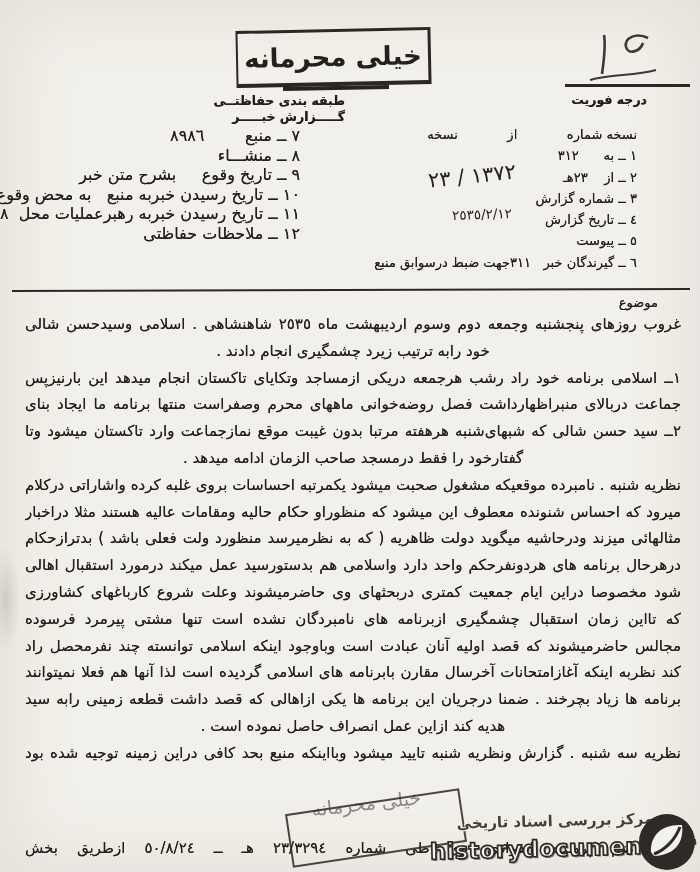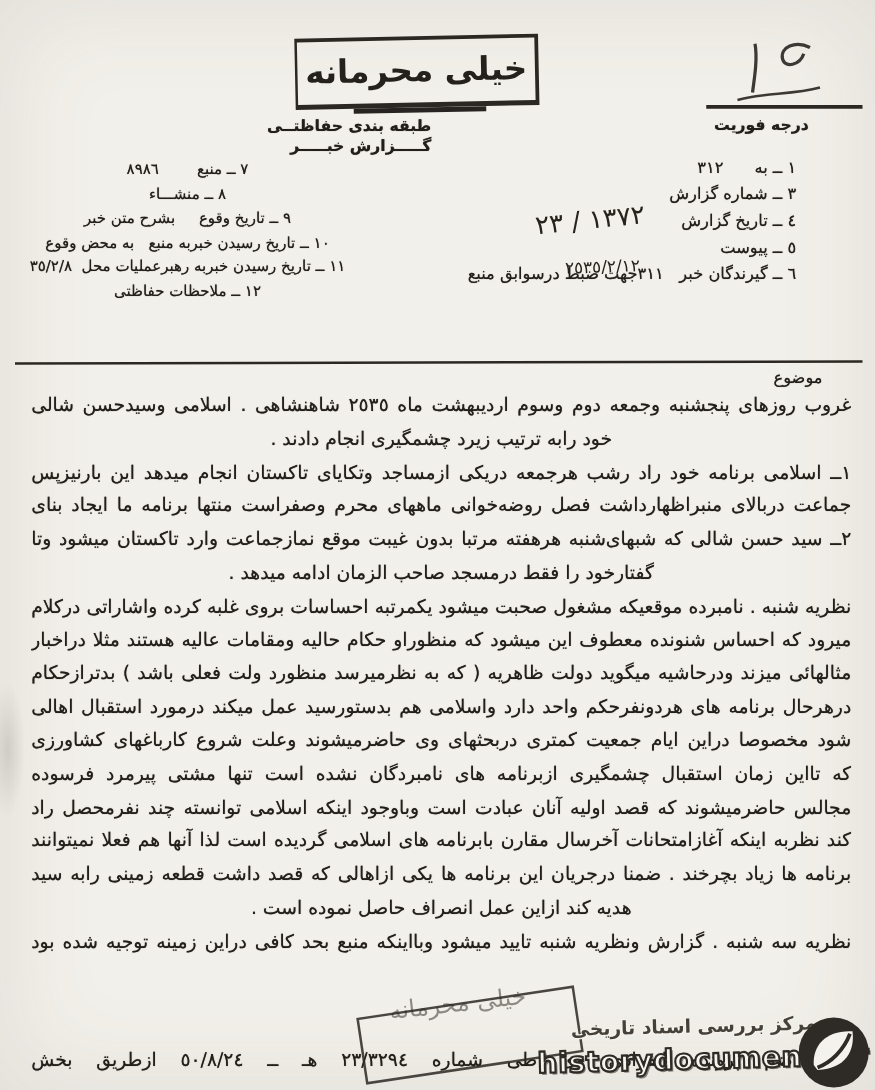--- a/index.html
+++ b/index.html
@@ -20,21 +20,21 @@
   .stampbox span{font-size:26px;font-weight:700;direction:rtl;letter-spacing:1px;color:#24201b;}
   .understamp-line{left:283px;top:86px;width:106px;height:4px;background:#262320;transform:rotate(-1deg);}
   
   .squiggle{left:586px;top:30px;}
   .urgency-line{left:565px;top:84px;width:125px;height:2.5px;background:#2b2722;}
   .urgency{right:53px;top:92px;font-size:12.5px;font-weight:700;direction:rtl;}
   
   .classif{right:355px;top:93px;direction:rtl;text-align:right;font-size:12.5px;line-height:15.5px;font-weight:700;}
   
   .leftlist{right:400px;top:126px;width:300px;}
-  .fieldL{font-size:12px;line-height:19.6px;white-space:pre;direction:rtl;text-align:center;}
+  .fieldL{font-size:16px;line-height:19.6px;white-space:pre;direction:rtl;text-align:right;}
   .rightlist{right:63px;top:124px;width:340px;}
   .fieldR{font-size:13px;line-height:21.3px;white-space:pre;direction:rtl;text-align:right;}
   .hw{color:#26221c;direction:rtl;}
   .hw-reportno{left:428px;top:164px;font-size:21px;transform:rotate(-6deg);letter-spacing:2px;}
   .hw-date{left:452px;top:206px;font-size:13.5px;transform:rotate(-2deg);letter-spacing:1px;}
   
   .rule{left:12px;top:289px;width:678px;height:2px;background:#2b2722;transform:rotate(-.15deg);}
   .subject{right:42px;top:295px;font-size:13px;direction:rtl;}
   
   .bodywrap{left:25px;top:311px;width:656px;}
@@ -96,22 +96,24 @@
   <div class="abs leftlist">
       <div class="fieldL ink">٧ ــ منبع        ٨٩٨٦</div>
       <div class="fieldL ink">٨ ــ منشـــاء</div>
       <div class="fieldL ink">٩ ــ تاریخ وقوع     بشرح متن خبر</div>
       <div class="fieldL ink">١٠ ــ تاریخ رسیدن خبربه منبع   به محض وقوع</div>
       <div class="fieldL ink">١١ ــ تاریخ رسیدن خبربه رهبرعملیات محل  ٣٥/٢/٨</div>
       <div class="fieldL ink">١٢ ــ ملاحظات حفاظتی</div>
     </div>
 
   <div class="abs rightlist">
+    <div class="fieldR ink">نسخه شماره            از            نسخه</div>
     <div>
         <div class="fieldR ink">١ ــ به      ٣١٢</div>
+        <div class="fieldR ink">٢ ــ از    ٢٣هـ</div>
         <div class="fieldR ink">٣ ــ شماره گزارش</div>
         <div class="fieldR ink">٤ ــ تاریخ گزارش</div>
         <div class="fieldR ink">٥ ــ پیوست</div>
         <div class="fieldR ink">٦ ــ گیرندگان خبر   ٣١١جهت ضبط درسوابق منبع</div>
       </div>
   </div>
 
   <div class="abs hw hw-reportno">١٣٧٢ / ٢٣</div>
   <div class="abs hw hw-date">٢٥٣٥/٢/١٢</div>
 

